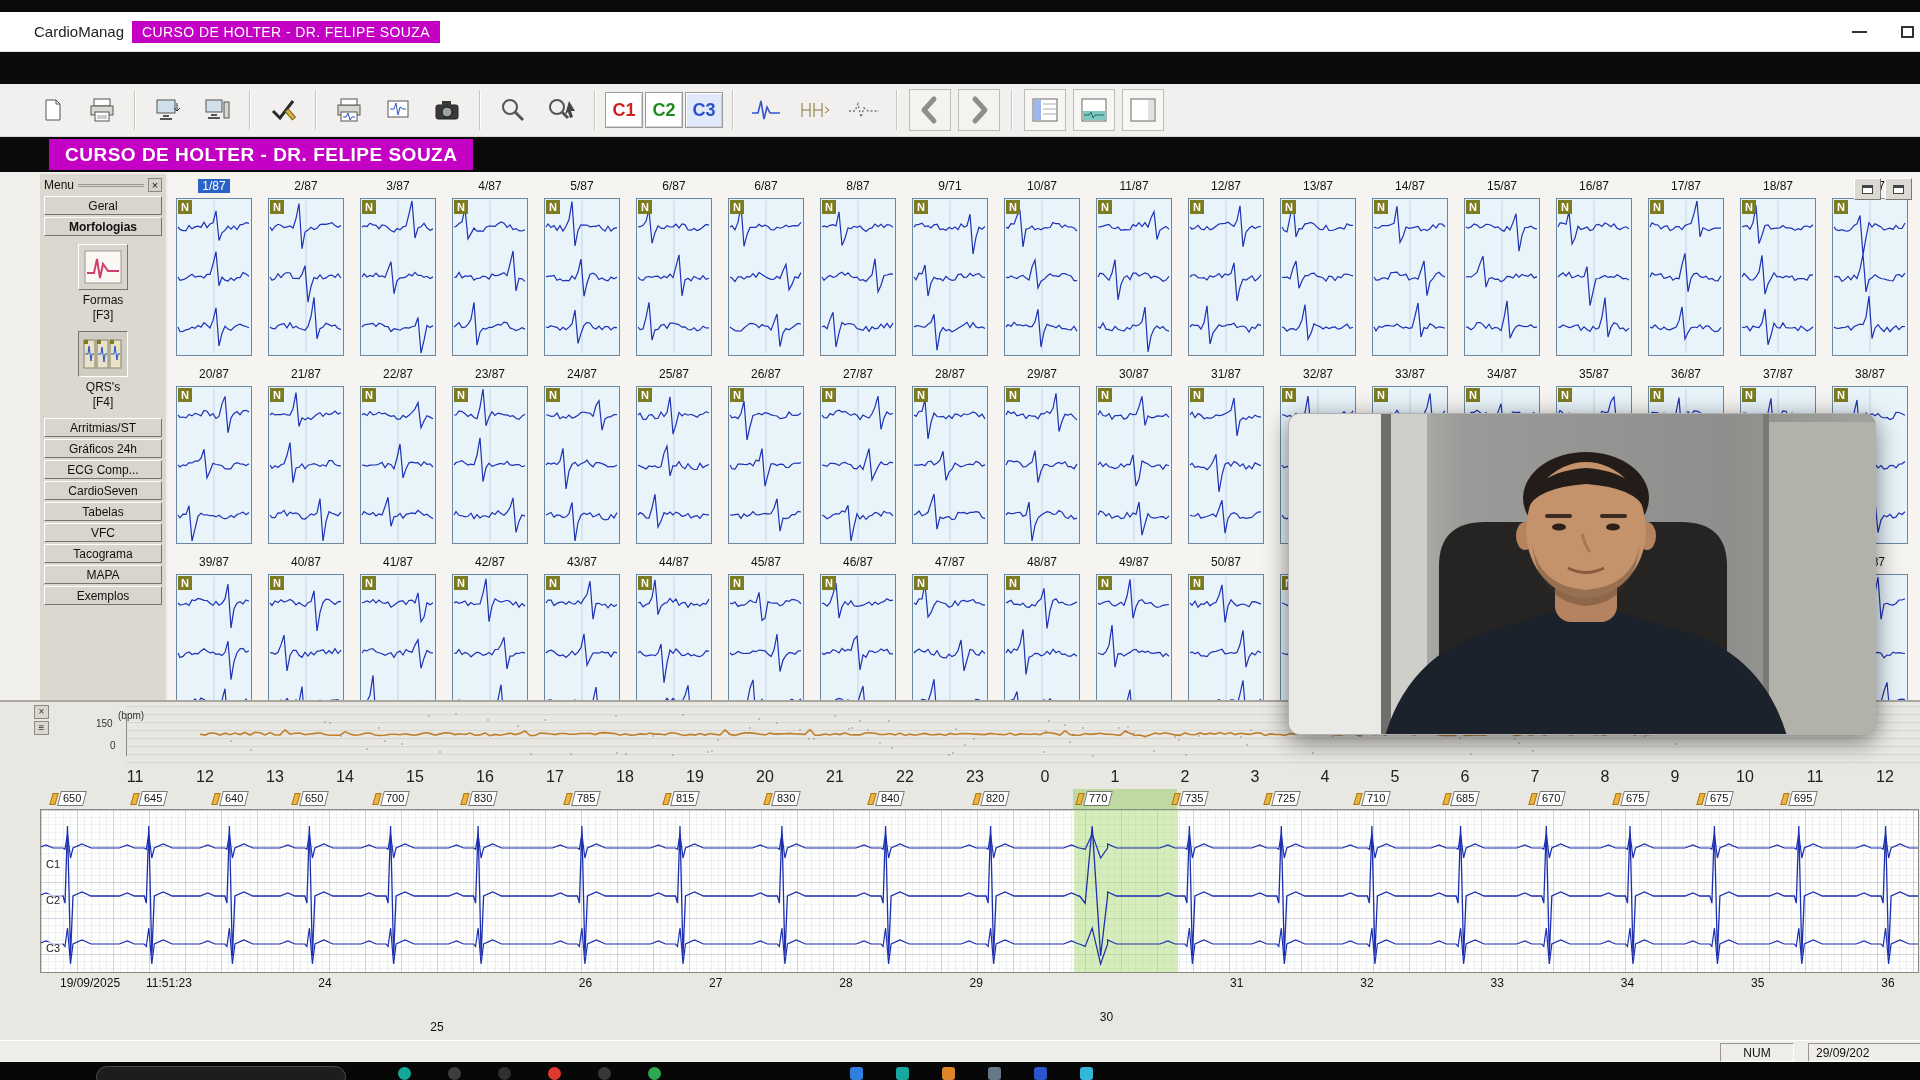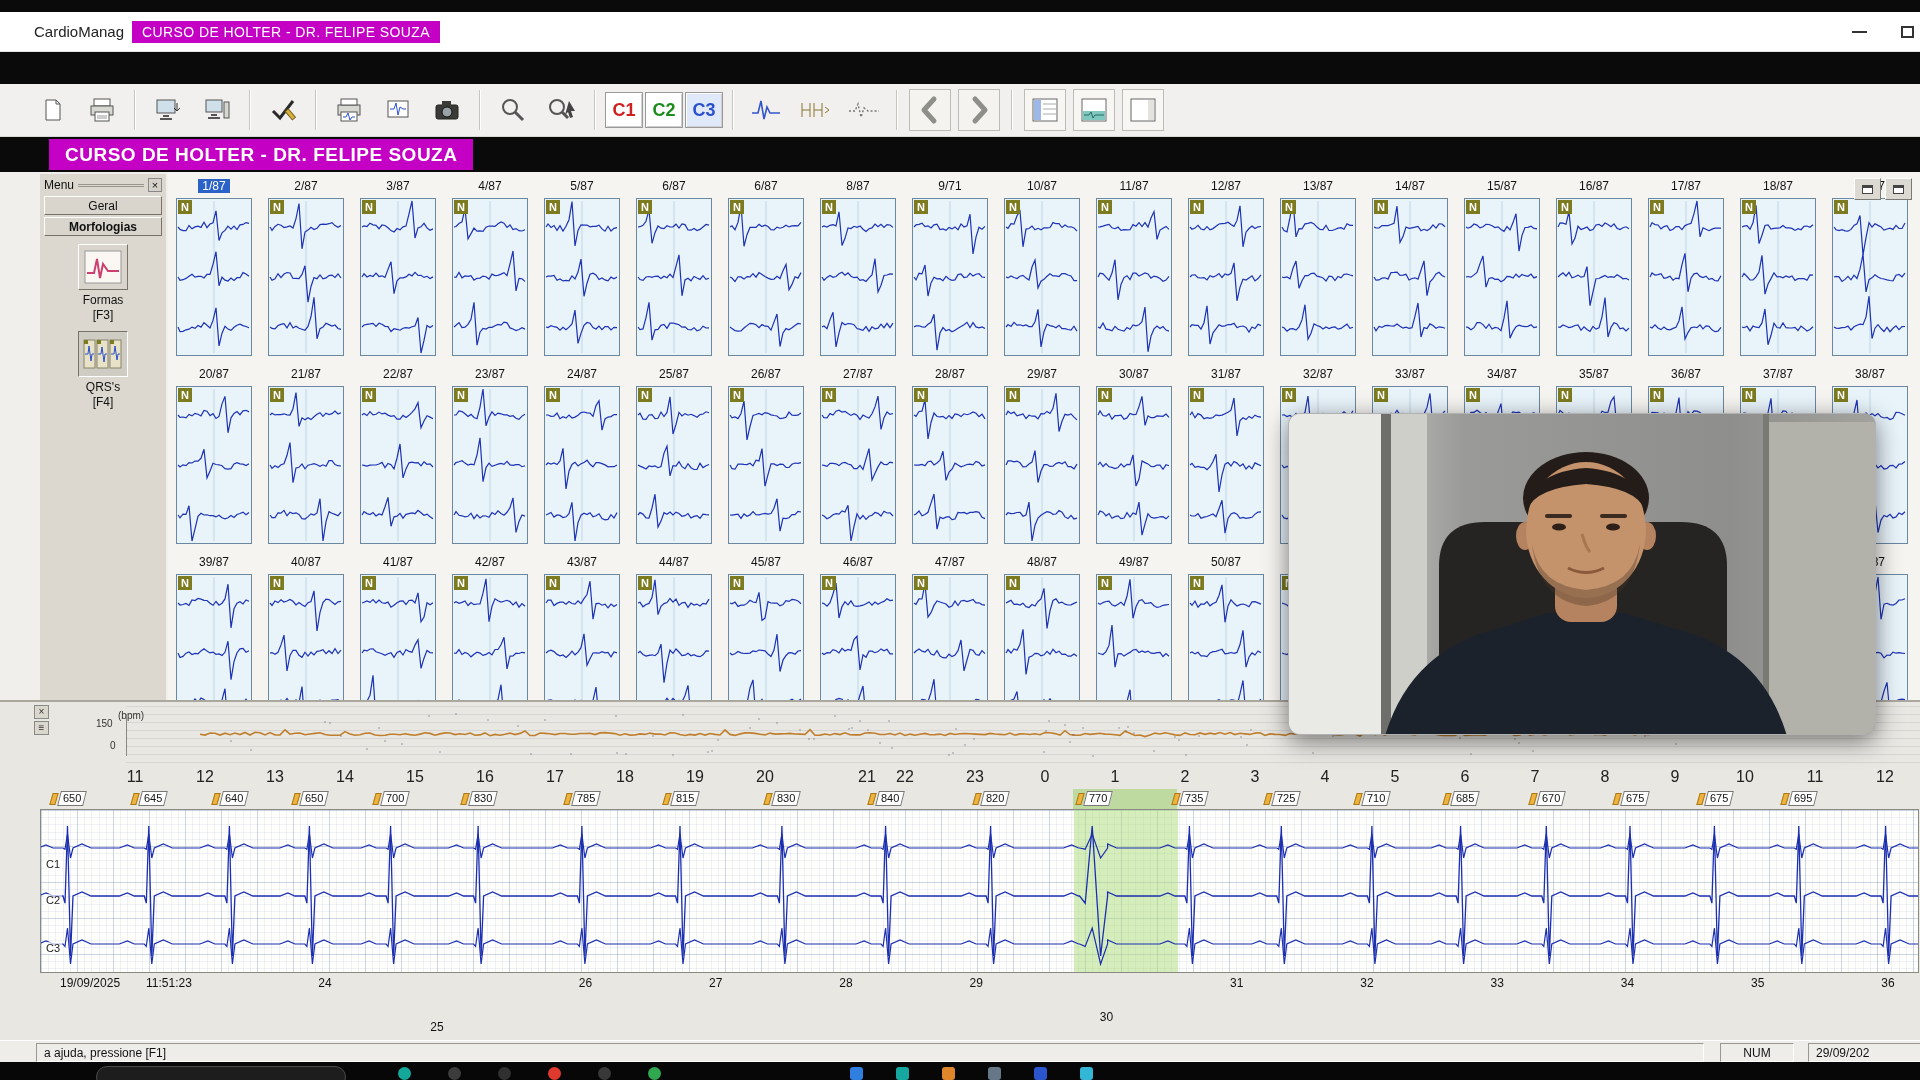--- a/index.html
+++ b/index.html
@@ -278,20 +278,31 @@
           <rect x="14" y="4" width="11" height="28" fill="#e7e2c8" stroke="#8a8468"></rect>
             <rect x="14" y="4" width="4" height="4" fill="#7d7b20"></rect>
             <polyline points="15,18 18,18 19,11 21,26 22,18 24,18" fill="none" stroke="#2b50cc"></polyline>
           <rect x="27" y="4" width="11" height="28" fill="#e7e2c8" stroke="#8a8468"></rect>
             <rect x="27" y="4" width="4" height="4" fill="#7d7b20"></rect>
             <polyline points="28,18 31,18 32,10 34,24 35,18 37,18" fill="none" stroke="#2b50cc"></polyline>
         </svg>
       </div>
       <div class="sb-cap">QRS's</div>
       <div class="sb-cap">[F4]</div>
+      <div class="sb-list">
+          <div class="sb-btn">Arritmias/ST</div>
+          <div class="sb-btn">Gráficos 24h</div>
+          <div class="sb-btn">ECG Comp...</div>
+          <div class="sb-btn">CardioSeven</div>
+          <div class="sb-btn">Tabelas</div>
+          <div class="sb-btn">VFC</div>
+          <div class="sb-btn">Tacograma</div>
+          <div class="sb-btn">MAPA</div>
+          <div class="sb-btn">Exemplos</div>
+        </div>
     </div>
     <div class="thumb-grid">
         <div class="thumb-label" style="left: 0px; top: 6px;"><span class="hl">1/87</span></div>
         <div class="thumb" style="left: 8px; top: 26px;"><svg width="74" height="156" viewBox="0 0 74 156" xmlns="http://www.w3.org/2000/svg">
             <line x1="37" y1="2" x2="37" y2="154" stroke="#c2d6e2" stroke-width="1"></line>
             <path d="M1 28 L3 30.4 L6 31.6 L9 31.7 L12 26.5 L15 29.8 L18 27.9 L21 27.2 L24 28.4 L27 23.2 L30 28.6 L33 25.0 L36 23.7 L39 11.9 L42 41.5 L45 33.8 L48 31.4 L51 27.2 L54 30.2 L57 27.1 L60 30.6 L63 25.9 L66 25.4 L69 23.6 L72 24.4" fill="none" stroke="#1d33b5" stroke-width="1.2"></path>
             <path d="M1 78 L3 81.4 L6 80.7 L9 79.4 L12 77.2 L15 75.3 L18 78.1 L21 77.4 L24 77.3 L27 79.0 L30 75.3 L33 75.3 L36 65.3 L39 52.7 L42 86.7 L45 78.2 L48 81.1 L51 82.0 L54 79.0 L57 81.5 L60 78.7 L63 78.7 L66 73.6 L69 75.0 L72 77.2" fill="none" stroke="#1d33b5" stroke-width="1.2"></path>
             <path d="M1 128 L3 132.7 L6 132.3 L9 130.8 L12 130.2 L15 128.1 L18 129.4 L21 126.5 L24 128.1 L27 123.6 L30 126.2 L33 128.9 L36 121.4 L39 108.8 L42 146.9 L45 134.2 L48 127.3 L51 130.1 L54 131.4 L57 128.3 L60 126.3 L63 125.2 L66 126.6 L69 127.5 L72 128.8" fill="none" stroke="#1d33b5" stroke-width="1.2"></path>
           </svg><div class="nbadge">N</div></div>
         <div class="thumb-label" style="left: 92px; top: 6px;">2/87</div>
@@ -786,21 +797,21 @@
         <span style="left: 124px;">11</span>
         <span style="left: 194px;">12</span>
         <span style="left: 264px;">13</span>
         <span style="left: 334px;">14</span>
         <span style="left: 404px;">15</span>
         <span style="left: 474px;">16</span>
         <span style="left: 544px;">17</span>
         <span style="left: 614px;">18</span>
         <span style="left: 684px;">19</span>
         <span style="left: 754px;">20</span>
-        <span style="left: 856px; text-align: center;">21</span>
+        <span style="left: 824px; text-align: center;">21</span>
         <span style="left: 894px;">22</span>
         <span style="left: 964px;">23</span>
         <span style="left: 1034px;">0</span>
         <span style="left: 1104px;">1</span>
         <span style="left: 1174px;">2</span>
         <span style="left: 1244px;">3</span>
         <span style="left: 1314px;">4</span>
         <span style="left: 1384px;">5</span>
         <span style="left: 1454px;">6</span>
         <span style="left: 1524px;">7</span>
@@ -913,21 +924,20 @@
         <span class="sec-num" style="left: 1223.75px;">31</span>
         <span class="sec-num" style="left: 1354px;">32</span>
         <span class="sec-num" style="left: 1484.25px;">33</span>
         <span class="sec-num" style="left: 1614.5px;">34</span>
         <span class="sec-num" style="left: 1744.75px;">35</span>
         <span class="sec-num" style="left: 1875px;">36</span>
       </div>
   </div>
 
   <div class="statusbar">
-    <div class="sbox" style="left:36px;width:1668px;">a ajuda, pressione [F1]</div>
     <div class="sbox" style="left:1720px;width:74px;justify-content:center;">NUM</div>
     <div class="sbox" style="left:1808px;width:150px;">29/09/202</div>
   </div>
 
   <div class="taskbar">
     <div class="search-pill"></div>
   <span class="tb-ico" style="left: 398px; background: rgb(20, 168, 154);"></span>
       <span class="tb-ico" style="left: 448px; background: rgb(60, 60, 60);"></span>
       <span class="tb-ico" style="left: 498px; background: rgb(48, 48, 48);"></span>
       <span class="tb-ico" style="left: 548px; background: rgb(224, 57, 46);"></span>

